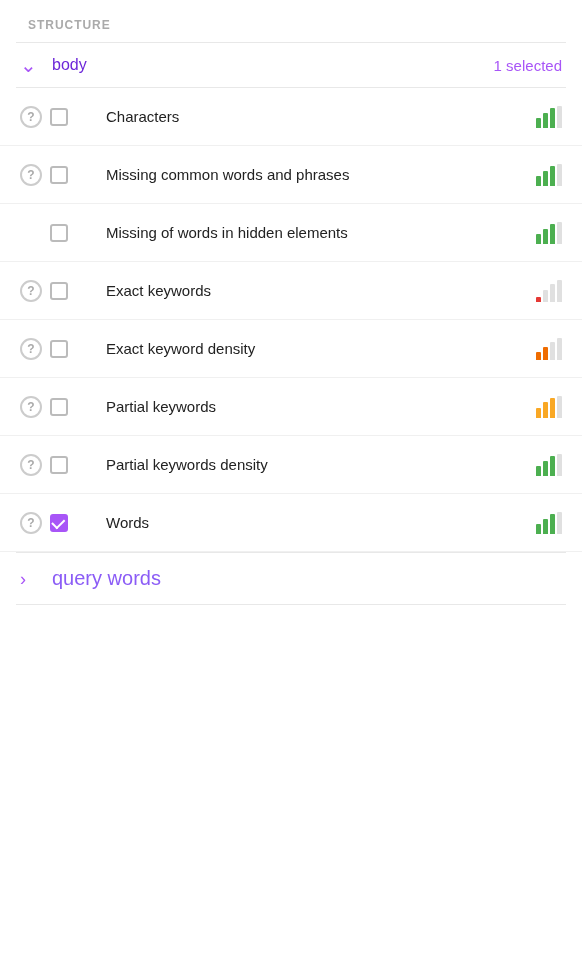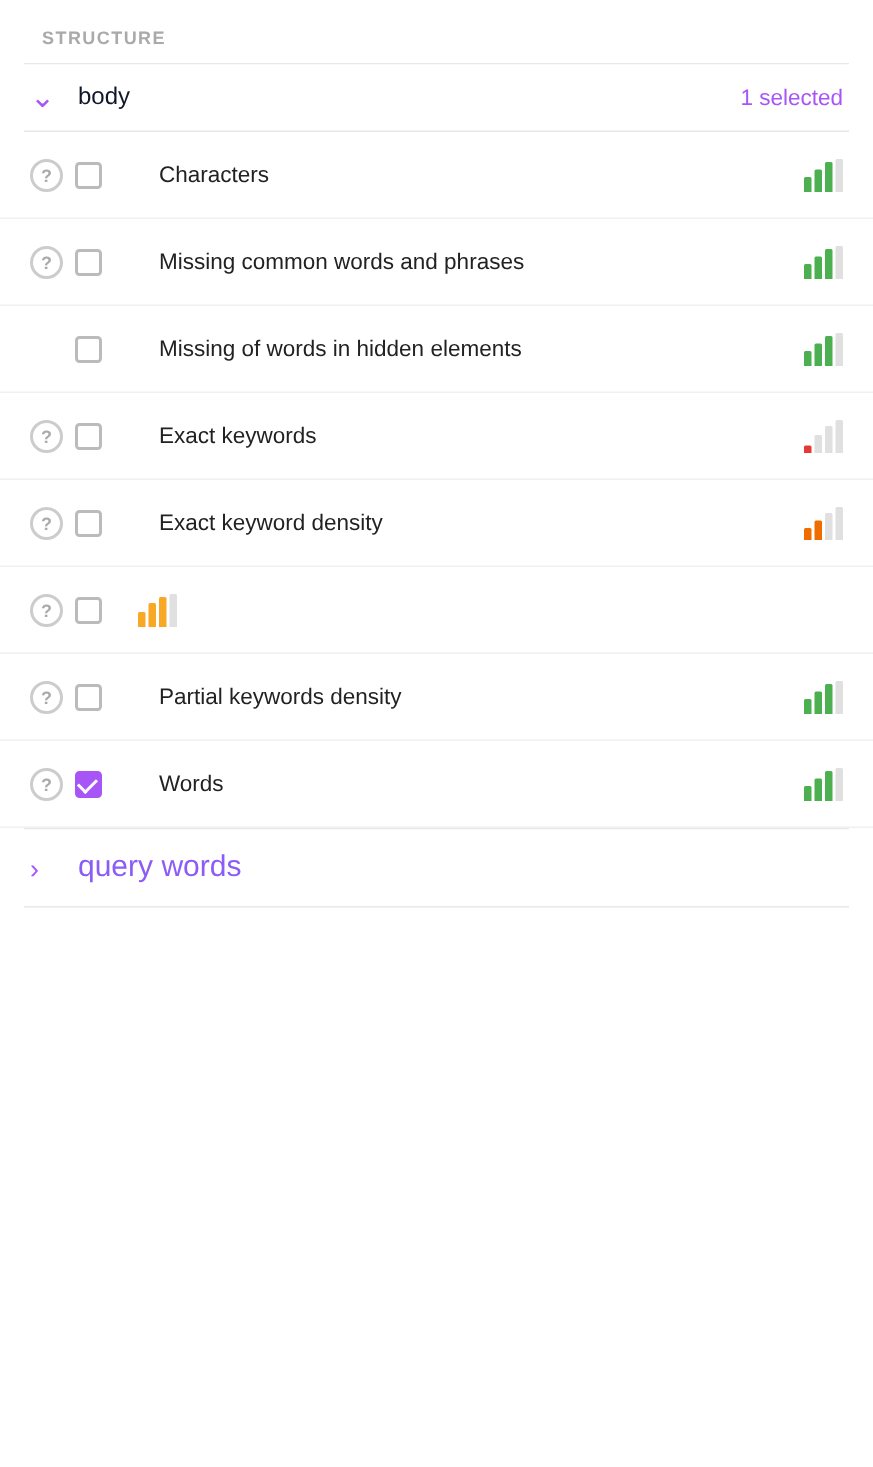--- a/index.html
+++ b/index.html
@@ -48,21 +48,21 @@
 
     .chevron-right {
       color: #a855f7;
       font-size: 18px;
       line-height: 1;
     }
 
     .body-label {
       font-size: 16px;
       font-weight: 500;
-      color: #0f172a;
+      color: #6d28d9;
       flex: 1;
       padding-left: 4px;
     }
 
     .selected-badge {
       font-size: 15px;
       color: #a855f7;
       font-weight: 400;
     }
 
@@ -229,20 +229,21 @@
       <div class="bars">
         <div class="bar" style="height: 8px; background: rgb(239, 108, 0);"></div>
         <div class="bar" style="height: 13px; background: rgb(239, 108, 0);"></div>
         <div class="bar" style="height: 18px; background: rgb(224, 224, 224);"></div>
         <div class="bar" style="height: 22px; background: rgb(224, 224, 224);"></div>
       </div>
     </div>
     <div class="item-row">
       <div class="help-icon">?</div>
       <div class="checkbox"></div>
+      <span class="item-label">Partial keywords</span>
       <div class="bars">
         <div class="bar" style="height: 10px; background: rgb(249, 168, 37);"></div>
         <div class="bar" style="height: 16px; background: rgb(249, 168, 37);"></div>
         <div class="bar" style="height: 20px; background: rgb(249, 168, 37);"></div>
         <div class="bar" style="height: 22px; background: rgb(224, 224, 224);"></div>
       </div>
     </div>
     <div class="item-row">
       <div class="help-icon">?</div>
       <div class="checkbox"></div>

